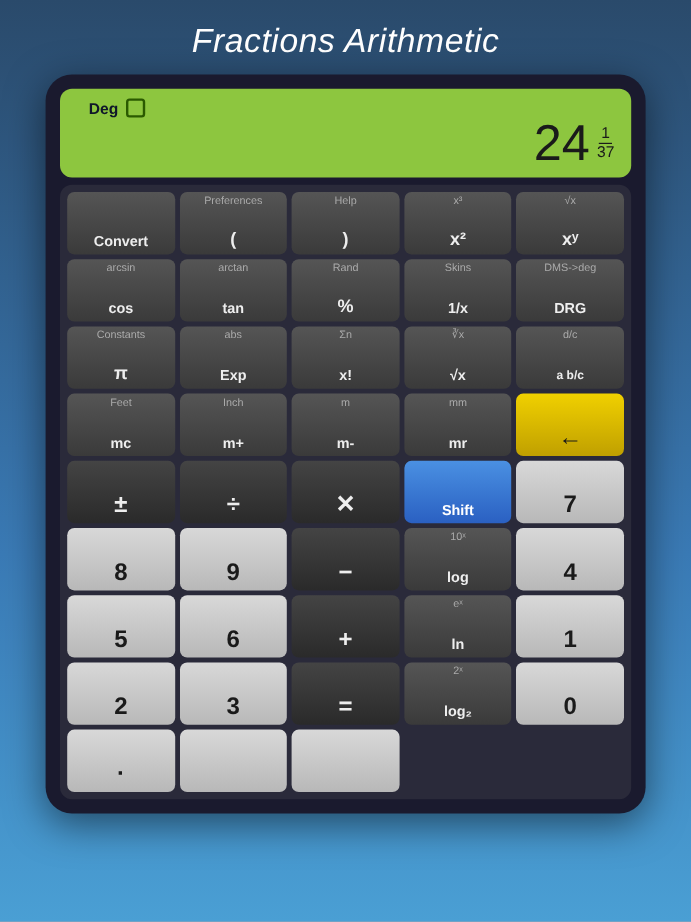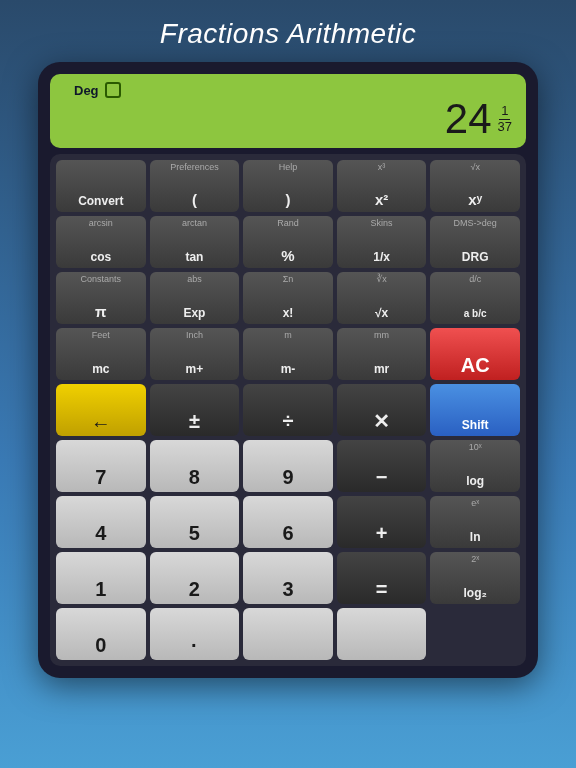--- a/index.html
+++ b/index.html
@@ -241,23 +241,20 @@
           <span class="btn-text btn-text-sm">m+</span>
         </button>
         <button class="btn btn-dark">
           <span class="btn-label-top">m</span>
           <span class="btn-text btn-text-sm">m-</span>
         </button>
         <button class="btn btn-dark">
           <span class="btn-label-top">mm</span>
           <span class="btn-text btn-text-sm">mr</span>
         </button>
-        <button class="btn btn-red">
-          <span class="btn-text btn-text-lg">AC</span>
-        </button>
         <button class="btn btn-yellow">
           <span class="btn-text btn-text-lg">←</span>
         </button>
         <button class="btn btn-darker">
           <span class="btn-text btn-text-lg">±</span>
         </button>
         <button class="btn btn-darker">
           <span class="btn-text btn-text-lg">÷</span>
         </button>
         <button class="btn btn-darker">

